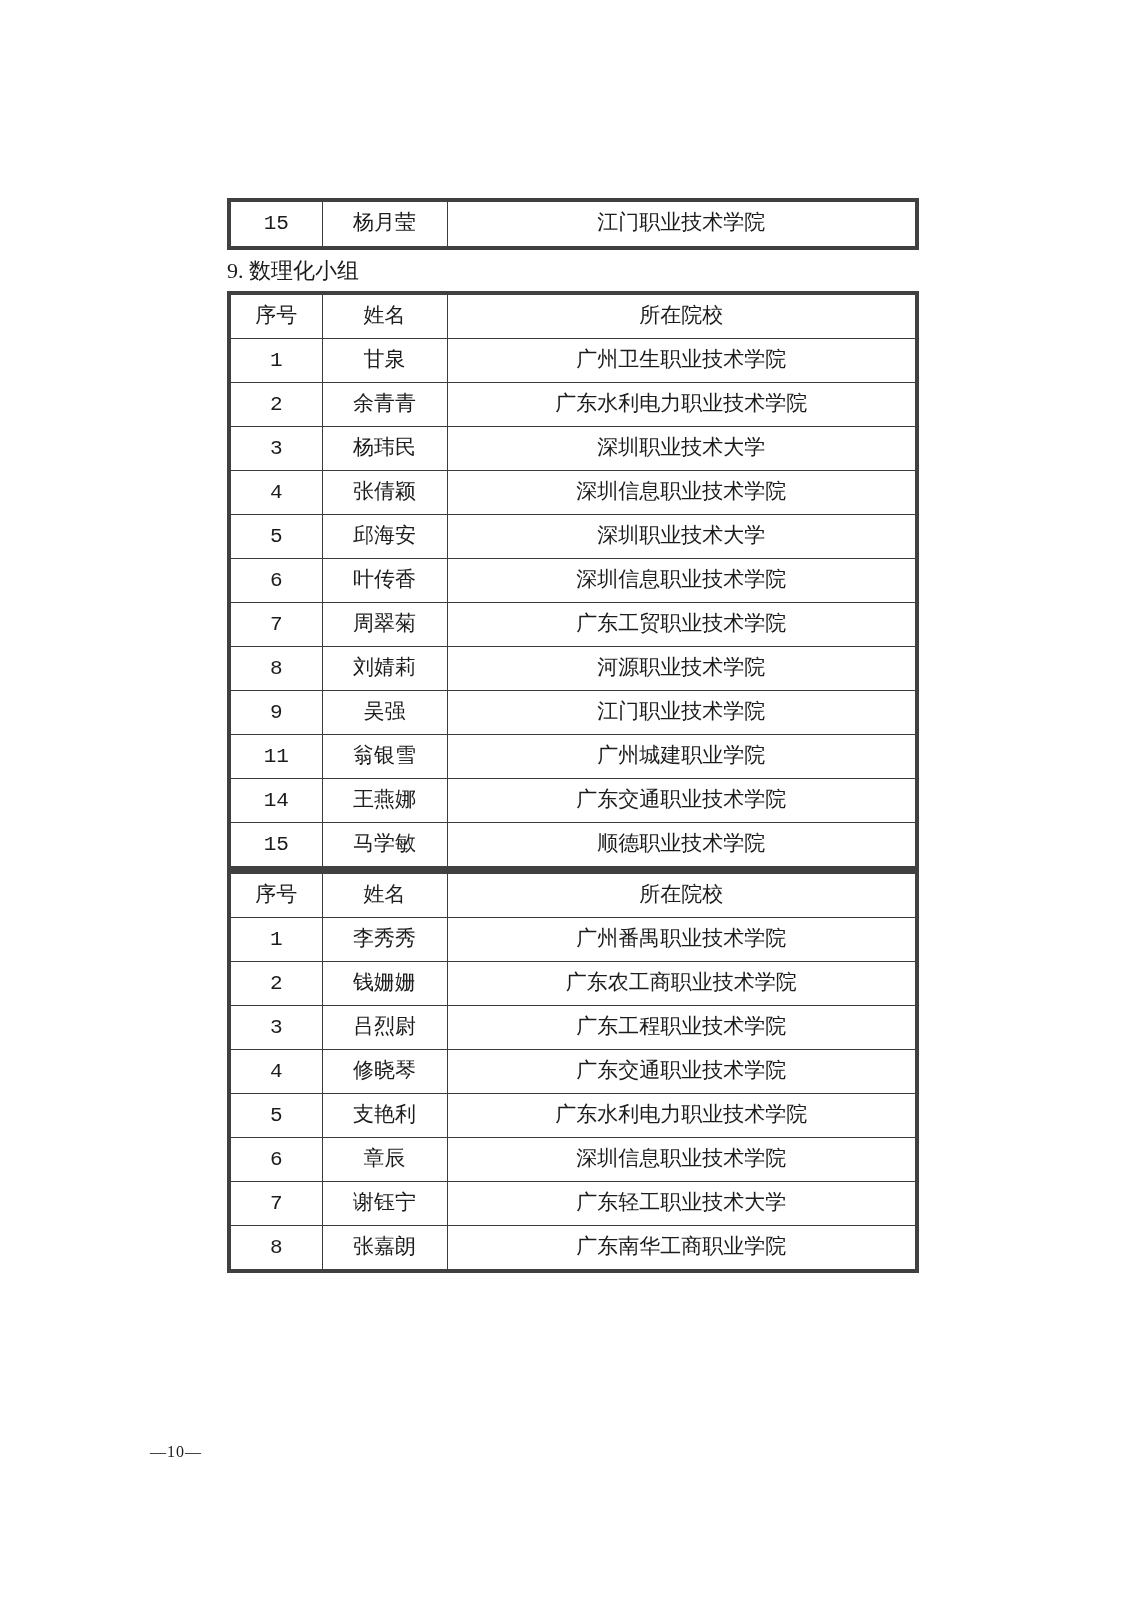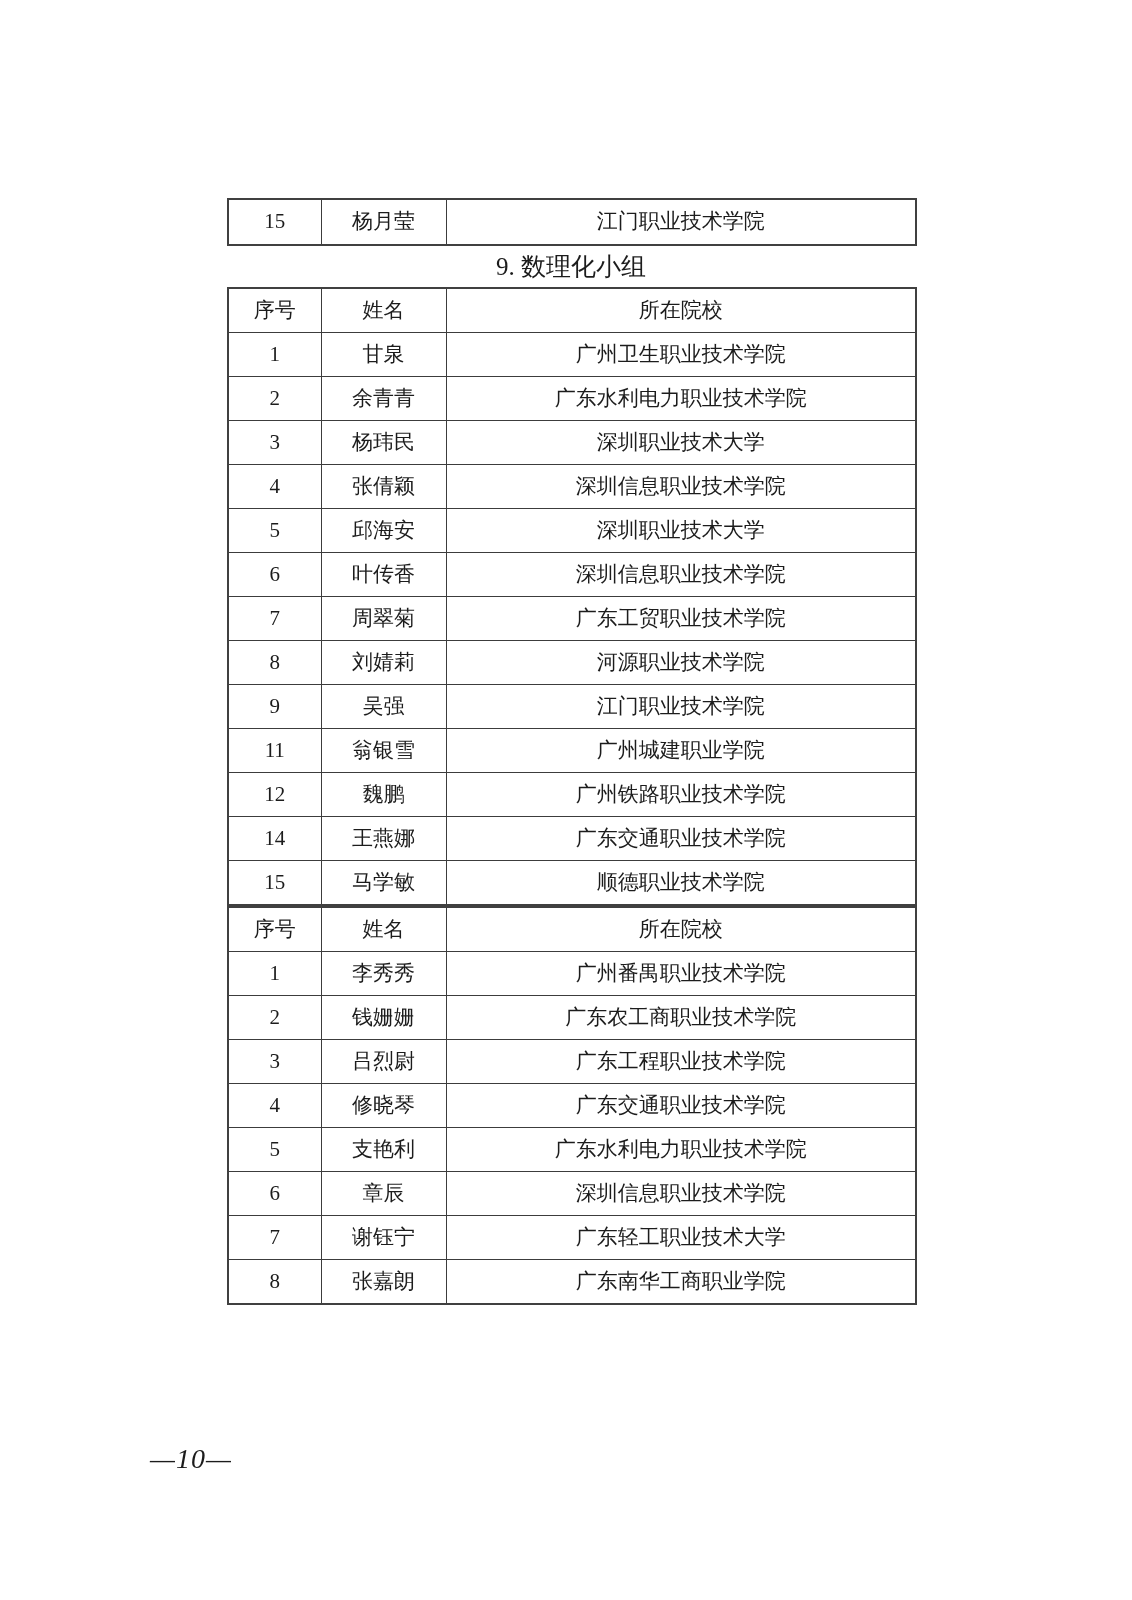--- a/index.html
+++ b/index.html
@@ -19,54 +19,53 @@
   .content {
     position: absolute;
     left: 227px;
     top: 198px;
     width: 688px;
   }
   table.grid {
     border-collapse: collapse;
     table-layout: fixed;
     width: 688px;
-    border: 2px solid #404040;
+    border: 4px solid #404040;
+    font-family: Liberation Mono, monospace;
   }
   table.grid col.c1 { width: 93px; }
   table.grid col.c2 { width: 125px; }
   table.grid col.c3 { width: 470px; }
   table.grid th, table.grid td {
     border: 1.5px solid #3c3c3c;
     height: 43px;
     padding: 0;
     text-align: center;
     vertical-align: middle;
     font-size: 21px;
     font-weight: normal;
     line-height: 1.1;
     white-space: nowrap;
     overflow: hidden;
   }
   table.cont td { height: 44px; }
   .section-title {
     height: 41px;
     line-height: 41px;
-    text-align: center;
-    font-size: 25px;
+    font-size: 22px;
     white-space: nowrap;
     font-family: Liberation Serif, serif;
   }
   .page-number {
     position: absolute;
     left: 150px;
     top: 1443px;
-    font-size: 28px;
+    font-size: 16px;
     letter-spacing: 1px;
     color: #1c1c1c;
-    font-style: italic;
   }
 </style>
 </head>
 <body>
 
 <div class="page">
   <div class="content">
 
     <table class="grid cont">
       <colgroup>
@@ -143,25 +142,20 @@
             <td>9</td>
             <td>吴强</td>
             <td>江门职业技术学院</td>
           </tr>
           <tr>
             <td>11</td>
             <td>翁银雪</td>
             <td>广州城建职业学院</td>
           </tr>
           <tr>
-            <td>12</td>
-            <td>魏鹏</td>
-            <td>广州铁路职业技术学院</td>
-          </tr>
-          <tr>
             <td>14</td>
             <td>王燕娜</td>
             <td>广东交通职业技术学院</td>
           </tr>
           <tr>
             <td>15</td>
             <td>马学敏</td>
             <td>顺德职业技术学院</td>
           </tr>
         </tbody>

